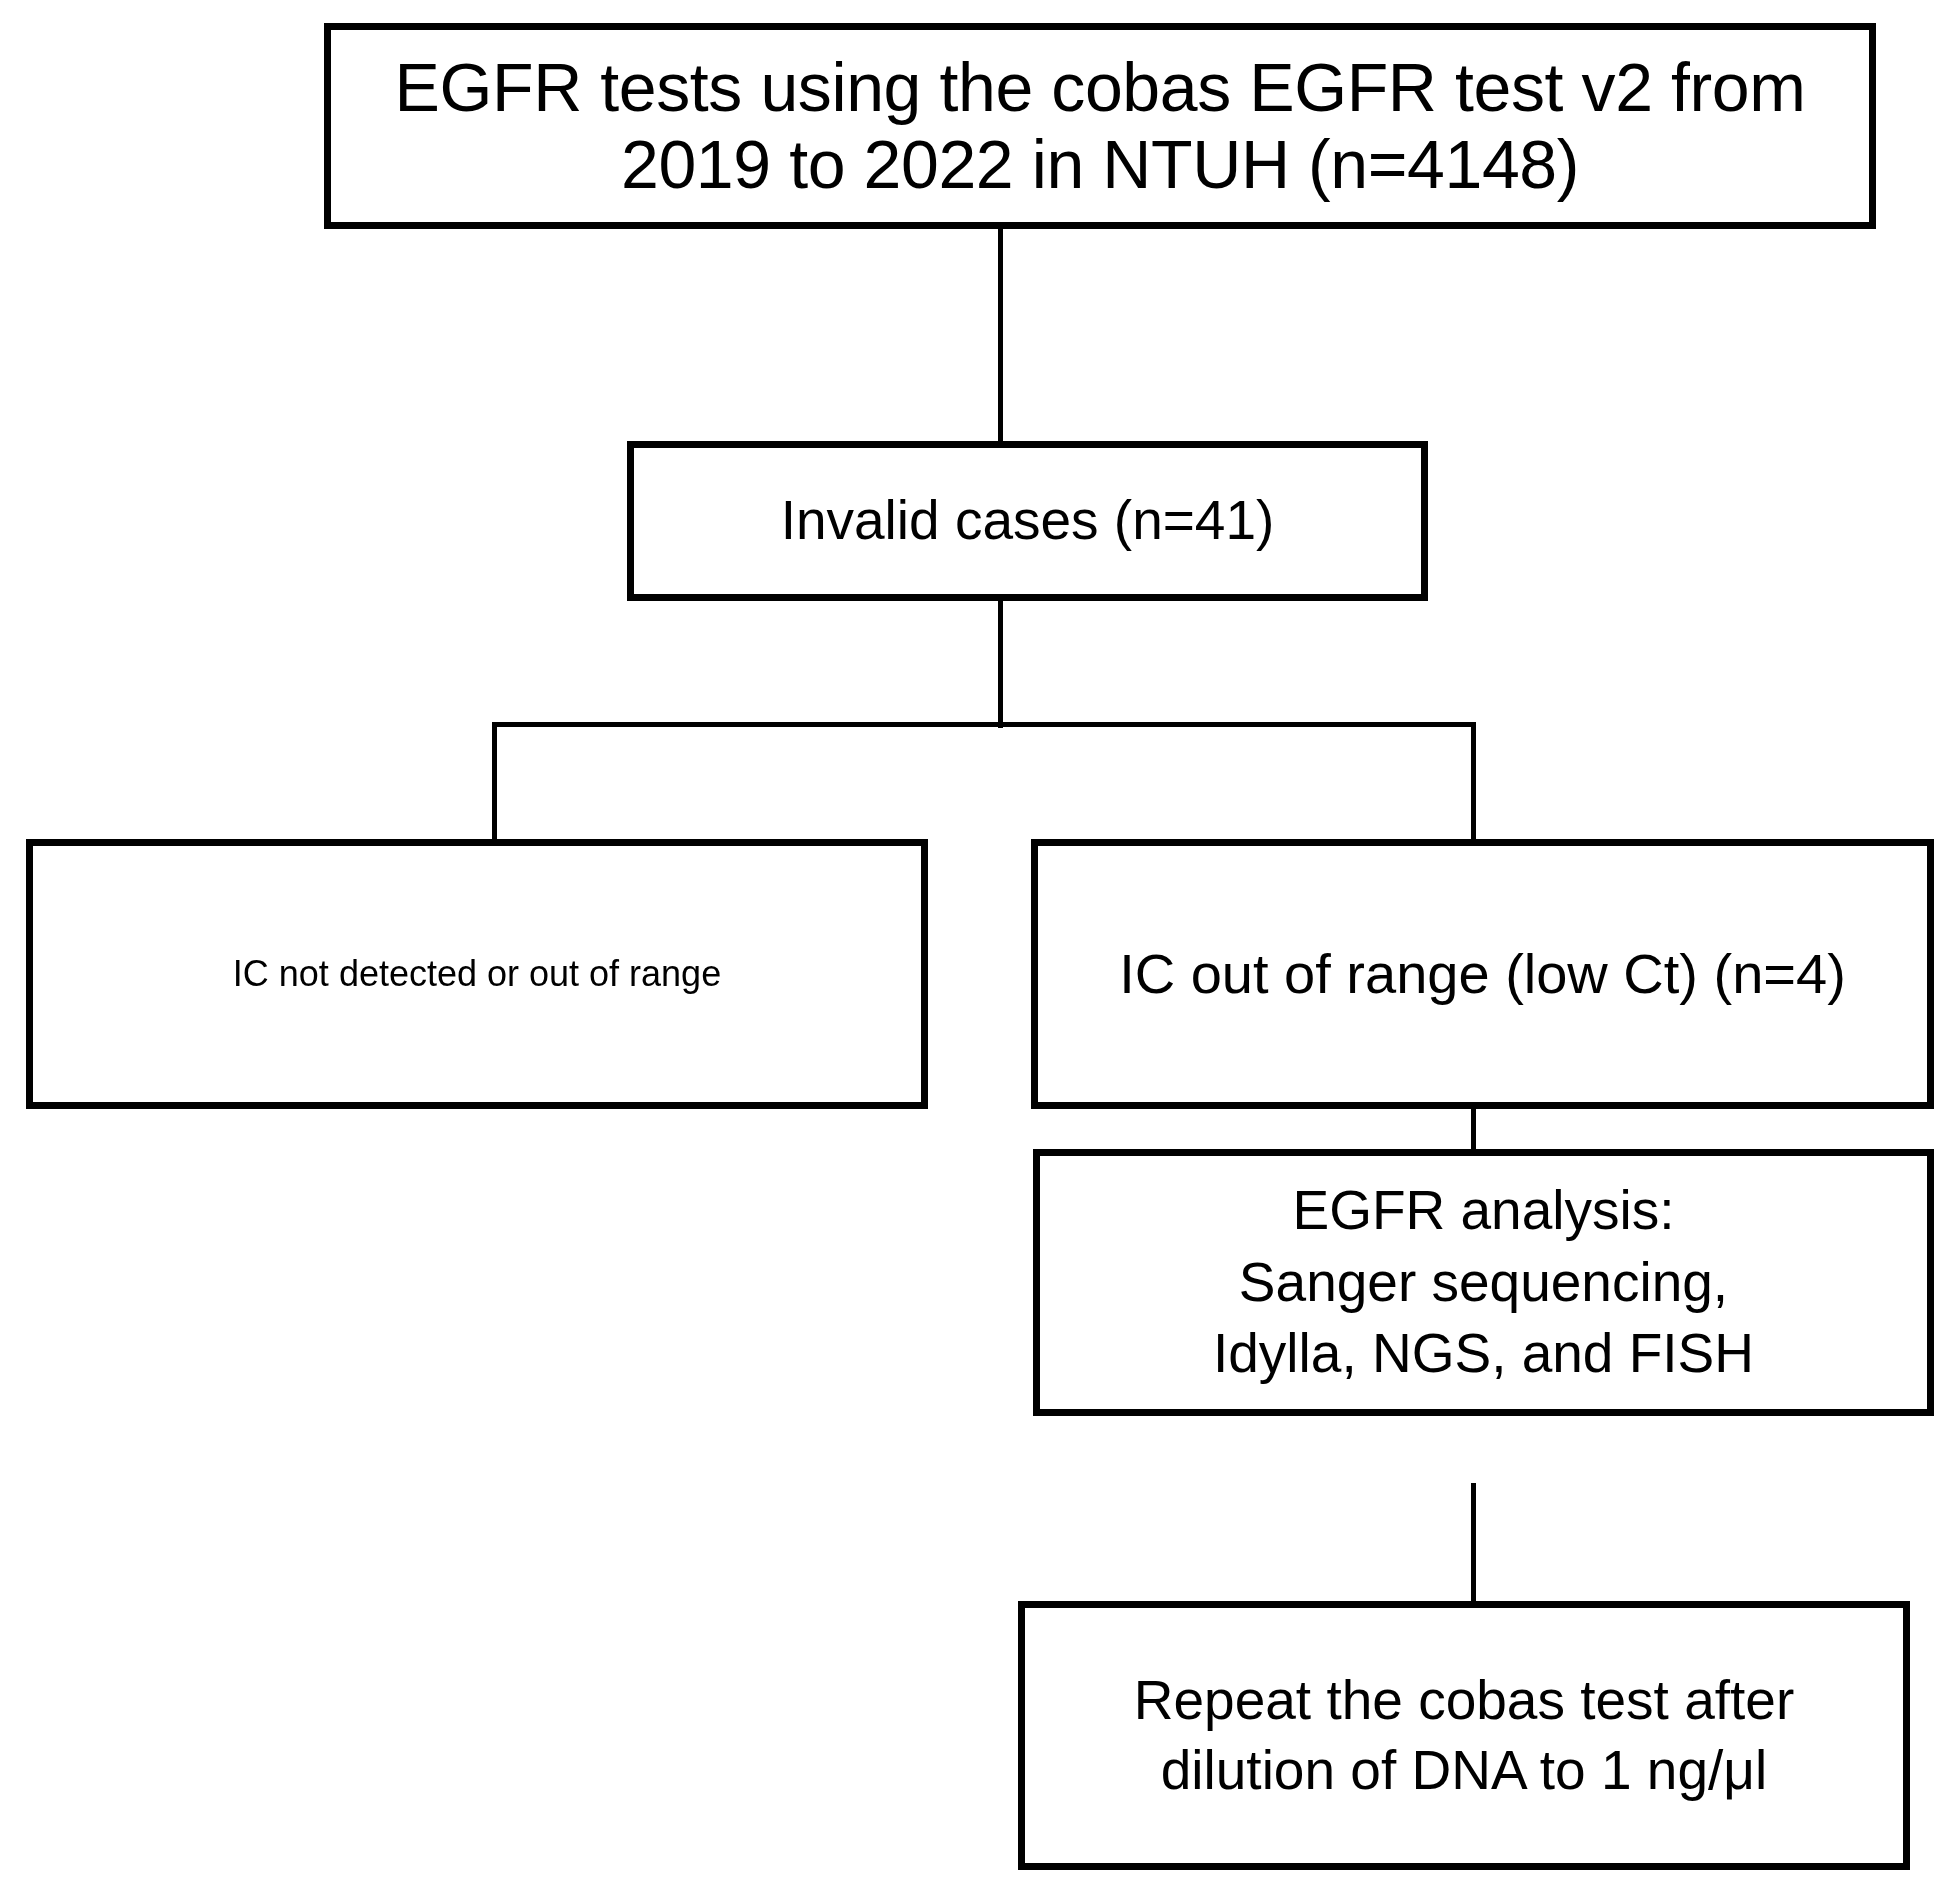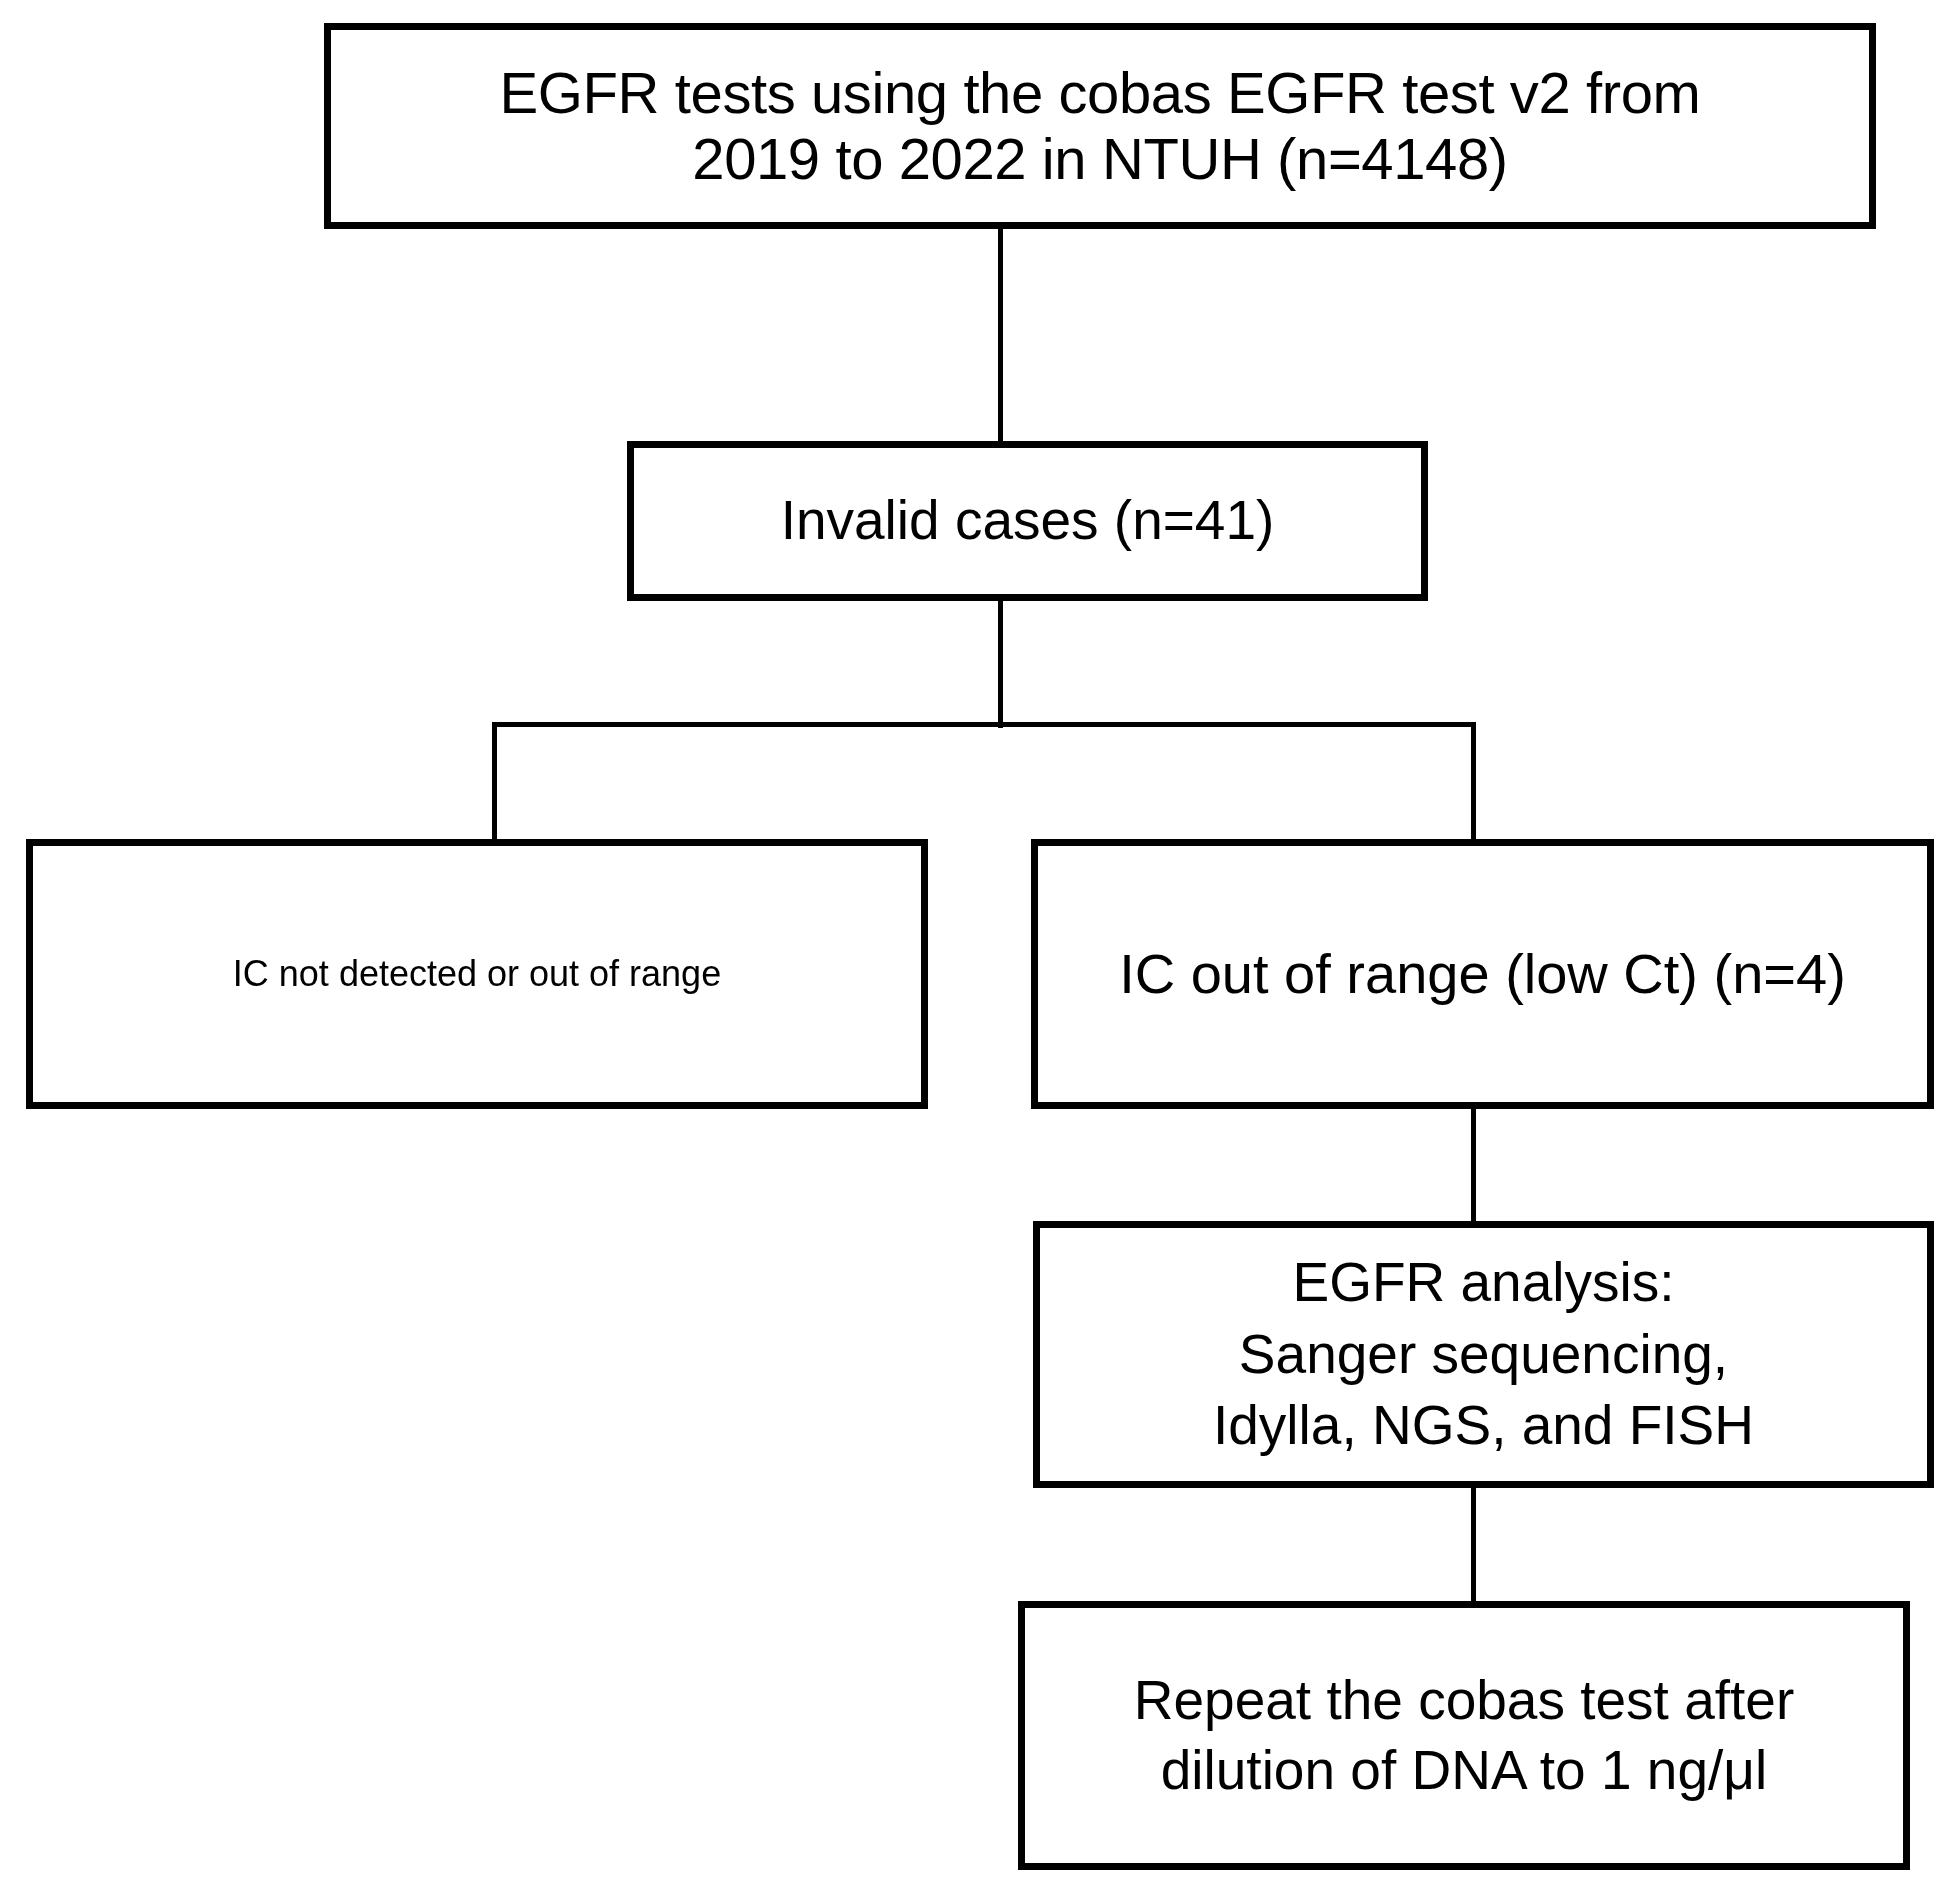--- a/index.html
+++ b/index.html
@@ -34,39 +34,39 @@
     box-sizing: border-box;
   }
   .node .ln {
     display: block;
     white-space: nowrap;
   }
   
   #node-root {
     left: 324px; top: 23px; width: 1552px; height: 206px;
   }
-  #node-root .ln { font-size: 58px; line-height: 1.13; letter-spacing: -0.4px; }
+  #node-root .ln { font-size: 68px; line-height: 1.13; letter-spacing: -0.4px; }
 
   #node-invalid {
     left: 627px; top: 441px; width: 801px; height: 160px;
   }
   #node-invalid .ln { font-size: 55px; line-height: 1.15; }
 
   #node-high-ct {
     left: 26px; top: 839px; width: 902px; height: 270px;
   }
   #node-high-ct .ln { font-size: 36px; line-height: 1.18; }
 
   #node-low-ct {
     left: 1031px; top: 839px; width: 903px; height: 270px;
   }
   #node-low-ct .ln { font-size: 56px; line-height: 1.18; }
 
   #node-egfr-analysis {
-    left: 1033px; top: 1221px; width: 901px; height: 267px;
+    left: 1033px; top: 1149px; width: 901px; height: 267px;
   }
   #node-egfr-analysis .ln { font-size: 55px; line-height: 1.30; }
 
   #node-repeat {
     left: 1018px; top: 1601px; width: 892px; height: 269px;
   }
   #node-repeat .ln { font-size: 55px; line-height: 1.26; }
 
   
   .conn {

